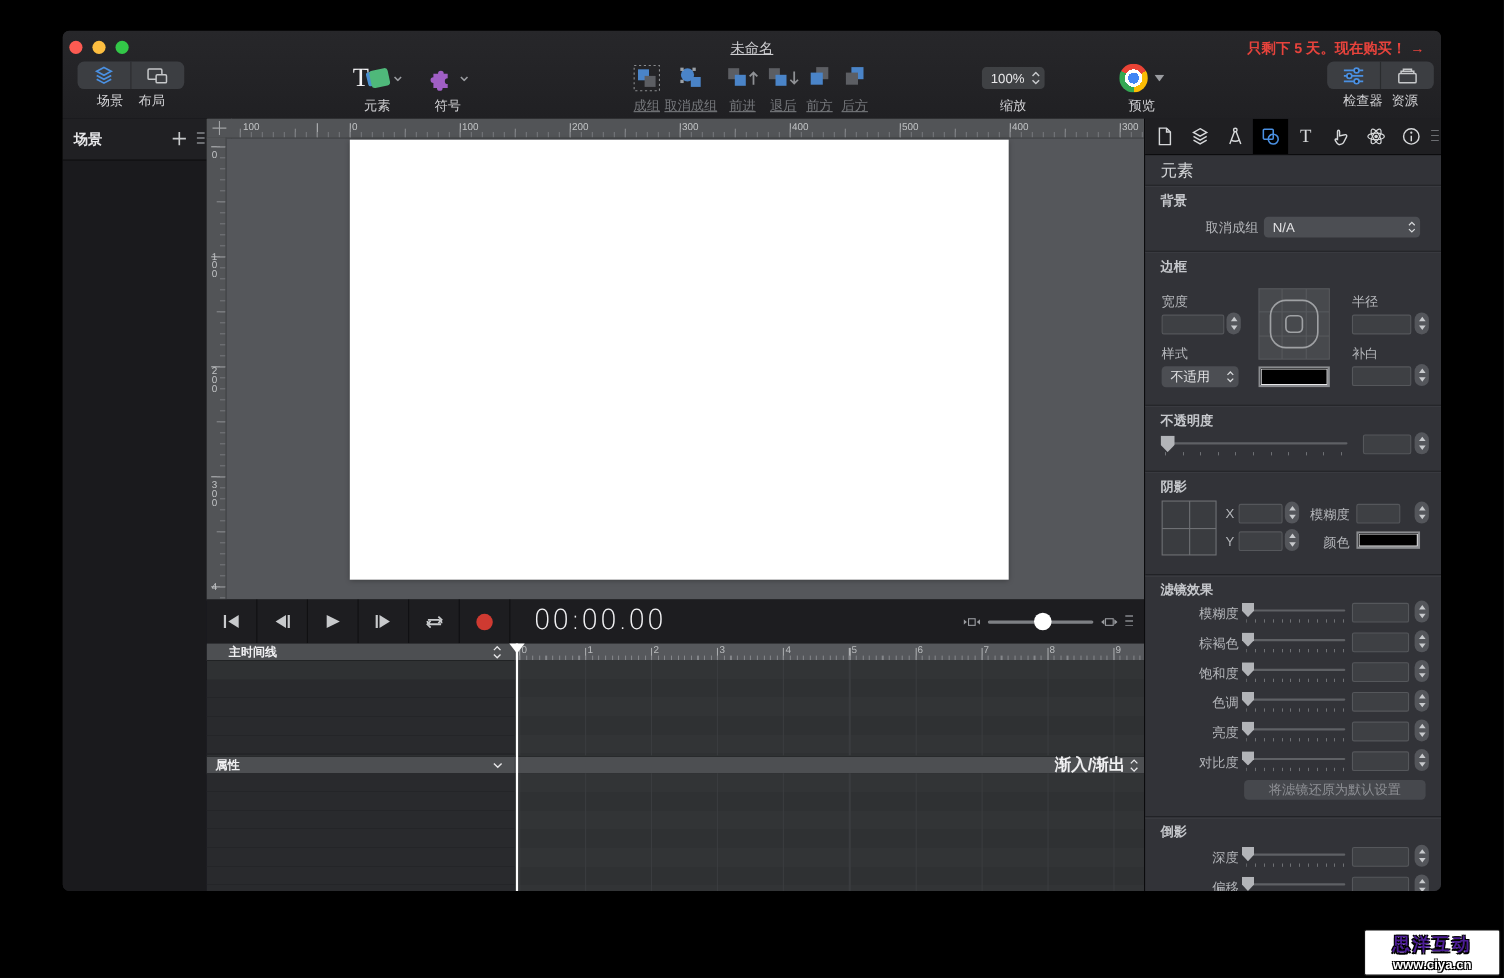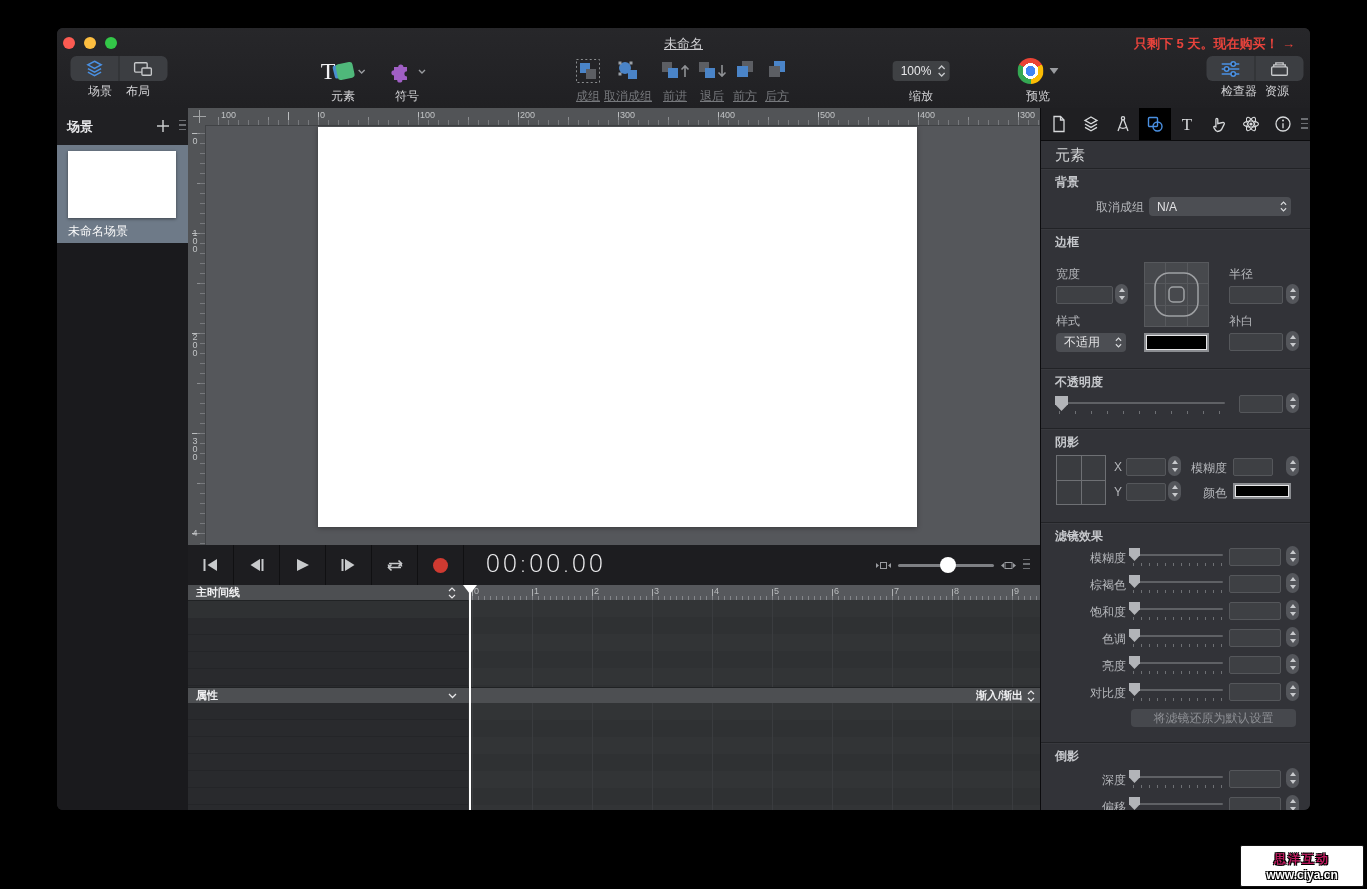--- a/index.html
+++ b/index.html
@@ -62,41 +62,41 @@
 
   
   .timeline{position:absolute;left:131px;top:517px;width:852px;height:265px;background:#2f3133;}
   .tl-controls{position:absolute;left:0;top:0;width:100%;height:40px;background:#1d1d20;border-bottom:1px solid #0c0c0e;display:flex;align-items:stretch;}
   .pbtn{width:45px;display:flex;align-items:center;justify-content:center;border-right:1px solid #101012;}
   .timecode{position:absolute;left:297px;top:4px;font-size:25px;font-weight:300;letter-spacing:1px;color:#f2f2f4;font-family:"DejaVu Sans",sans-serif;}
   .tl-zoom{position:absolute;right:10px;top:0;height:40px;display:flex;align-items:center;gap:7px;}
   .tz-track{position:relative;width:96px;height:3px;border-radius:2px;background:#7e8084;}
   .tz-thumb{position:absolute;left:42px;top:-7px;width:16px;height:16px;border-radius:50%;background:#fff;}
   .tl-row1-left{position:absolute;left:0;top:40px;width:280px;height:15px;background:#4d4f52;border-bottom:1px solid #202224;display:flex;align-items:center;}
-  .tl-row1-left span{font-size:11px;font-weight:bold;color:#f0f0f2;margin-left:8px;}
+  .tl-row1-left span{font-size:11px;font-weight:bold;color:#f0f0f2;margin-left:20px;}
   .tl-ruler{position:absolute;left:280px;top:40px;width:572px;height:15px;background:#56585c;border-bottom:1px solid #202224;
     background-image:
       repeating-linear-gradient(90deg,#84868a 0 1px,transparent 1px 6px),
       repeating-linear-gradient(90deg,#aeb0b2 0 1px,transparent 1px 60px);
     background-size:auto 4px,auto 11px;background-position:4px 100%,4px 100%;background-repeat:repeat-x;}
   .tr-lab{position:absolute;top:1px;font-size:9px;color:#babcbe;}
   .tl-row2-left{position:absolute;left:0;top:55px;width:280px;height:18px;background:#28292b;border-bottom:1px solid #1e2022;display:flex;align-items:center;}
   .tl-row2-left span{font-size:11px;color:#d4d4d6;margin-left:16px;}
   .tl-leftcol{position:absolute;left:0;width:280px;background:#292a2d;border-right:1px solid #1e2022;
     background-image:repeating-linear-gradient(180deg,transparent 0 16px,#242528 16px 17px);}
   .tl-grid{position:absolute;left:280px;width:572px;
     background-image:
       repeating-linear-gradient(90deg,#3a3c3f 0 1px,transparent 1px 60px),
       repeating-linear-gradient(180deg,#323436 0 17px,#2f3133 17px 34px);
     background-position:4px 0,0 0;}
   .tl-props{position:absolute;left:0;top:142px;width:280px;height:15px;background:#4d4f52;border-bottom:1px solid #202224;border-top:1px solid #202224;display:flex;align-items:center;}
   .tl-props span{font-size:11px;font-weight:bold;color:#f0f0f2;margin-left:8px;}
   .tl-props-r{position:absolute;left:280px;top:142px;width:572px;height:15px;background:#4d4f52;border-bottom:1px solid #202224;border-top:1px solid #202224;
     display:flex;align-items:center;justify-content:flex-end;}
-  .tl-props-r span{font-size:11px;font-weight:bold;color:#f0f0f2;}
+  .tl-props-r span{font-size:15px;font-weight:bold;color:#f0f0f2;}
   .playhead{position:absolute;left:281px;top:40px;width:2px;height:225px;background:#fff;}
   .playhead-tri{position:absolute;left:275px;top:40px;width:0;height:0;border-left:7px solid transparent;border-right:7px solid transparent;border-top:9px solid #fff;}
 
   
   .inspector{position:absolute;left:983px;top:80px;width:270px;height:702px;background:#323338;border-left:1px solid #0b0b0d;overflow:hidden;}
   .tabbar{position:absolute;left:0;top:0;width:100%;height:32px;background:#1f1f22;border-bottom:1px solid #0c0c0e;}
   .tab{position:absolute;top:0;width:32px;height:32px;display:flex;align-items:center;justify-content:center;}
   .tab.sel{background:#000;}
   .divider{position:absolute;left:0;width:100%;height:2px;background:linear-gradient(#17181b,#43444a);}
   .ins-title{position:absolute;left:14px;top:38px;font-size:15px;color:#d4d6d8;}
@@ -120,21 +120,21 @@
   .bgrid div{background:#47494d;}
   .bgrid svg{position:absolute;left:0;top:0;}
   .sgrid{position:absolute;left:15px;top:347px;width:50px;height:50px;background:#6e7074;display:grid;grid-template-columns:1fr 1fr;grid-template-rows:1fr 1fr;gap:1px;padding:1px;box-sizing:border-box;}
   .sgrid div{background:#3a3c40;}
   .reset-btn{position:absolute;left:90px;top:601px;width:165px;height:18px;background:#46484d;border-radius:4px;color:#8e9095;font-size:12px;
              display:flex;align-items:center;justify-content:center;}
 
   
   .watermark{position:absolute;left:1240px;top:845px;width:122px;height:40px;background:#fff;border:1px solid #111;border-radius:2px;
              display:flex;flex-direction:column;align-items:center;justify-content:center;}
-  .wm1{font-size:12px;font-weight:bold;letter-spacing:2px;color:#be185d;
+  .wm1{font-size:16px;font-weight:bold;letter-spacing:2px;color:#4c1d95;
        text-shadow:-1px -1px 0 #000,1px -1px 0 #000,-1px 1px 0 #000,1px 1px 0 #000;}
   .wm2{font-size:12px;font-weight:bold;color:#fff;
        text-shadow:-1px -1px 0 #000,1px -1px 0 #000,-1px 1px 0 #000,1px 1px 0 #000;}
 </style>
 </head>
 <body>
 
 <div class="window">
 
   <div class="header">
@@ -304,24 +304,20 @@
   </div>
 
   <div class="sidebar">
     <div class="sb-head">
       <span class="sb-title">场景</span>
       <svg style="position:absolute;right:18px;top:11px" width="14" height="14" viewBox="0 0 14 14">
         <path d="M7 1v12M1 7h12" stroke="#c8cacc" stroke-width="1.5"></path>
       </svg>
       <div class="grip" style="position:absolute;right:2px;top:12px;height:13px;"></div>
     </div>
-    <div class="scene-item">
-      <div class="scene-thumb"></div>
-      <div class="scene-name">未命名场景</div>
-    </div>
   </div>
 
   <div class="canvasarea">
     <div class="ruler-corner">
       <svg width="13" height="13" viewBox="0 0 13 13">
         <path d="M6.5 0v13M0 6.5h13" stroke="#a2a4a6" stroke-width="1"></path>
       </svg>
     </div>
     <div class="h-ruler">
       <span class="h-lab" style="left:11px">100</span>

